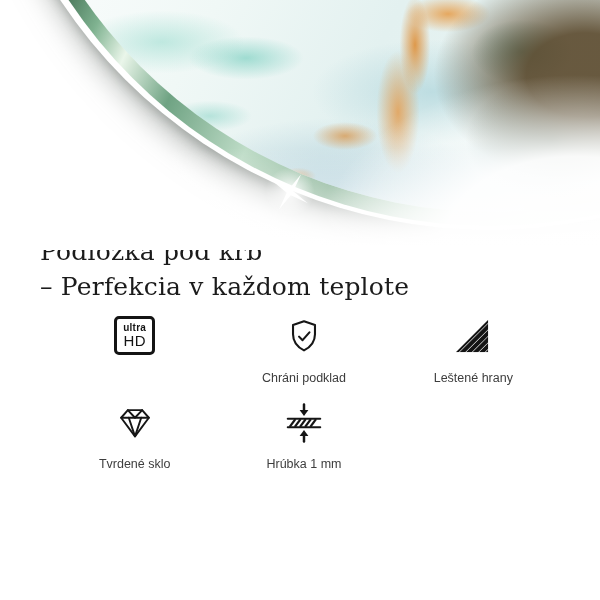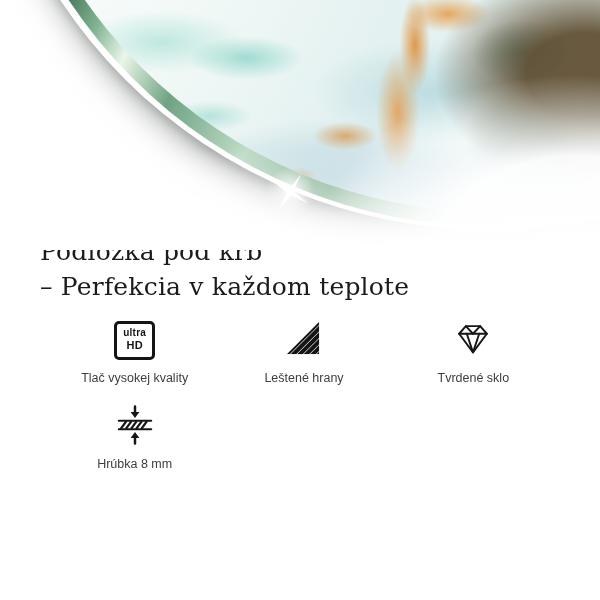--- a/index.html
+++ b/index.html
@@ -44,26 +44,26 @@
 
   
   .content{padding:0 40px;}
   h1{margin:-16px 0 0 0;font-family:"DejaVu Serif","Liberation Serif",serif;font-weight:400;
      font-size:25px;line-height:35px;letter-spacing:.2px;color:#1b1b1b;}
   .desc{margin:14px 0 0 0;font-size:12.5px;line-height:26px;color:#303030;max-width:524px;}
 
   
   .grid{margin:12px 2px 0 10px;display:grid;grid-template-columns:repeat(3,1fr);row-gap:16px;}
   .feat{display:flex;flex-direction:column;align-items:center;}
-  .icon-box{height:44px;display:flex;align-items:flex-end;justify-content:center;}
+  .icon-box{height:44px;display:flex;align-items:flex-start;justify-content:center;}
   .feat-label{margin-top:11px;font-size:12.5px;color:#3d3d3d;line-height:15px;}
   .hd-box{width:35px;height:33px;border:3px solid #141414;border-radius:5px;
         display:flex;flex-direction:column;align-items:center;justify-content:center;color:#141414;}
   .hd-top{font-size:10px;font-weight:700;line-height:10px;letter-spacing:.2px;}
-  .hd-bottom{font-size:11px;font-weight:700;line-height:15px;letter-spacing:.3px;}
+  .hd-bottom{font-size:15px;font-weight:400;line-height:15px;letter-spacing:.3px;}
   svg .st{stroke:#161616;fill:none;stroke-width:2.2;stroke-linecap:round;stroke-linejoin:round;}
 </style>
 </head>
 <body>
 
 <div class="page">
 
   <div class="hero">
     <div class="disc-shadow"></div>
     <div class="glass-edge"></div>
@@ -83,23 +83,31 @@
     <div class="grid">
 
 
       <div class="feat">
         <div class="icon-box">
           <div class="hd-box">
             <span class="hd-top">ultra</span>
             <span class="hd-bottom">HD</span>
           </div>
         </div>
-        <div class="feat-label">Tlač vysokej kvality</div>
       </div>
 
+      <div class="feat">
+        <div class="icon-box">
+          <svg viewBox="0 0 44 44" width="42" height="42">
+            <path class="st" d="M22 5.5 L33.5 9.5 V19 C33.5 27.5 28.5 32.6 22 36 C15.5 32.6 10.5 27.5 10.5 19 V9.5 Z"></path>
+            <path class="st" d="M16.8 21.6 l3.7 3.7 l7.2 -8.2"></path>
+          </svg>
+        </div>
+        <div class="feat-label">Chráni podklad</div>
+      </div>
 
       <div class="feat">
         <div class="icon-box">
           <svg viewBox="0 0 44 44" width="42" height="42">
             <defs>
                 <clipPath id="triClip">
                   <polygon points="4,38 38,38 38,4"></polygon>
                 </clipPath>
               </defs>
             <g clip-path="url(#triClip)" stroke="#141414" stroke-width="4.2">
@@ -138,18 +146,18 @@
               <line x1="17.8" y1="26" x2="23.8" y2="18"></line>
               <line x1="23.2" y1="26" x2="29.2" y2="18"></line>
               <line x1="28.6" y1="26" x2="34.6" y2="18"></line>
             </g>
             <line class="st" style="stroke-width:2.6" x1="22" y1="2.5" x2="22" y2="8.8"></line>
             <polygon points="17.4,8.4 26.6,8.4 22,14.6" fill="#161616"></polygon>
             <line class="st" style="stroke-width:2.6" x1="22" y1="41.5" x2="22" y2="35.2"></line>
             <polygon points="17.4,35.6 26.6,35.6 22,29.4" fill="#161616"></polygon>
           </svg>
         </div>
-        <div class="feat-label">Hrúbka 8 mm</div>
+        <div class="feat-label">Hrúbka 1 mm</div>
       </div>
 
     </div>
   </div>
 </div>
 
 </body></html>

